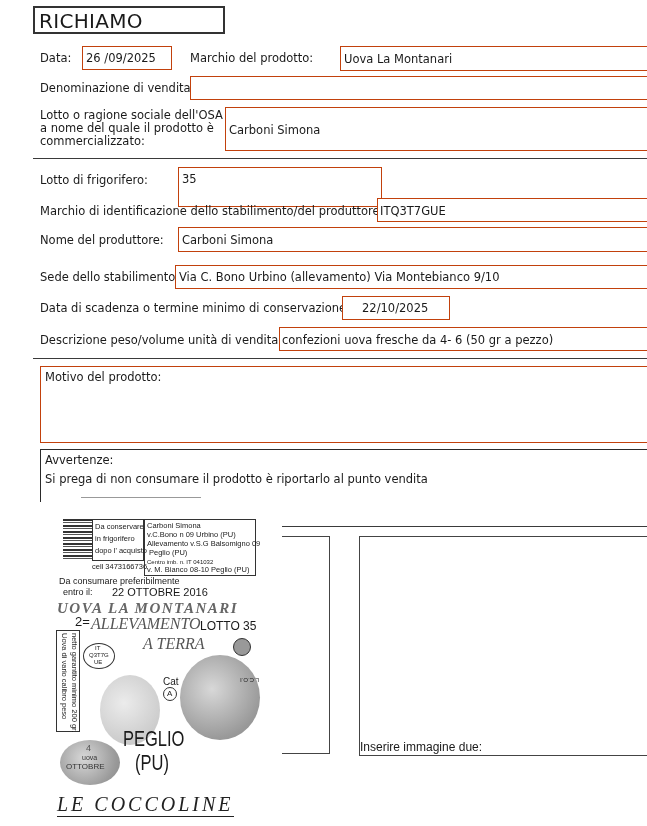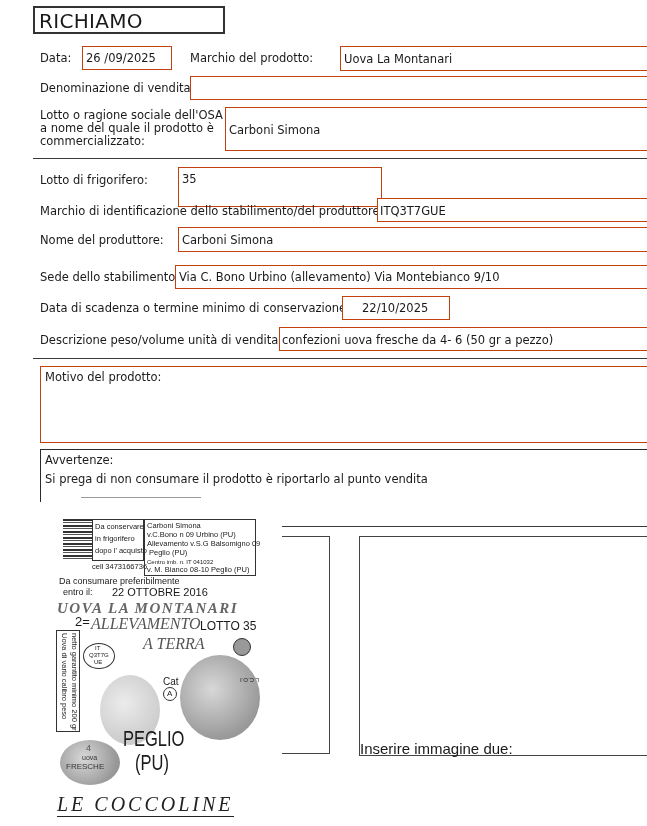--- a/index.html
+++ b/index.html
@@ -92,21 +92,21 @@
 
 <div class="abs" style="left:40px;top:449px;width:610px;height:53px;border-top:1px solid #2a2a2a;border-left:1px solid #2a2a2a;box-sizing:border-box;">
   <span class="val" style="left:4px;top:3px;">Avvertenze:</span>
   <span class="val" style="left:4px;top:22px;">Si prega di non consumare il prodotto è riportarlo al punto vendita</span>
   <div class="hline" style="left:40px;top:47px;width:120px;border-top:1px solid #999;"></div>
 </div>
 
 <div class="hline" style="left:282px;top:526px;width:365px;"></div>
 <div class="abs" style="left:282px;top:536px;width:48px;height:218px;border-top:1px solid #444;border-right:1px solid #444;border-bottom:1px solid #444;box-sizing:border-box;"></div>
 <div class="abs" style="left:359px;top:536px;width:290px;height:220px;border-top:1px solid #444;border-left:1px solid #444;border-bottom:1px solid #444;box-sizing:border-box;">
-  <span class="abs" style="left:0px;top:203px;font-family:'Liberation Sans',sans-serif;font-size:15px;">Inserire immagine due:</span>
+  <span class="abs" style="left:0px;top:203px;font-family:'Liberation Sans',sans-serif;font-size:12px;">Inserire immagine due:</span>
 </div>
 
 <div class="label-img">
   <div class="barcode"></div>
   <div class="abs" style="left:37px;top:4px;width:50px;height:40px;border:1px solid #333;">
     <span class="lb-small" style="left:2px;top:2px;">Da conservare</span>
     <span class="lb-small" style="left:2px;top:14px;">in frigorifero</span>
     <span class="lb-small" style="left:2px;top:26px;">dopo l' acquisto</span>
   </div>
   <span class="lb-small" style="left:37px;top:47px;">cell 3473166736</span>
@@ -139,18 +139,18 @@
   <div class="blob" style="left:45px;top:160px;width:60px;height:70px;opacity:0.5;"></div>
   <div class="blob" style="left:125px;top:140px;width:80px;height:85px;"></div>
   <span class="lb-small" style="left:108px;top:162px;font-size:10px;">Cat</span>
   <div class="circle" style="left:108px;top:172px;width:12px;height:12px;">
     <span class="lb-small" style="left:3px;top:1px;font-size:8px;">A</span>
   </div>
   <span class="lb-small" style="left:185px;top:160px;font-size:6px;transform:rotate(180deg);">L.C.O.I</span>
   <div class="blob" style="left:5px;top:225px;width:60px;height:45px;">
     <span class="lb-small" style="left:26px;top:3px;font-size:9px;color:#555;">4</span>
     <span class="lb-small" style="left:22px;top:13px;font-size:7px;color:#333;">uova</span>
-    <span class="lb-small" style="left:6px;top:22px;font-size:8px;color:#333;">FRESCHE</span>
+    <span class="lb-small" style="left:6px;top:22px;font-size:8px;color:#333;">OTTOBRE</span>
   </div>
   <span class="lb-small" style="left:68px;top:212px;font-size:22px;line-height:24px;transform:scaleX(0.75);transform-origin:0 0;">PEGLIO</span>
   <span class="lb-small" style="left:80px;top:236px;font-size:22px;line-height:24px;transform:scaleX(0.75);transform-origin:0 0;">(PU)</span>
   <span class="handw" style="left:2px;top:278px;font-size:20px;letter-spacing:3px;color:#222;border-bottom:1px solid #222;">LE  COCCOLINE</span>
 </div>
 
 </body></html>

